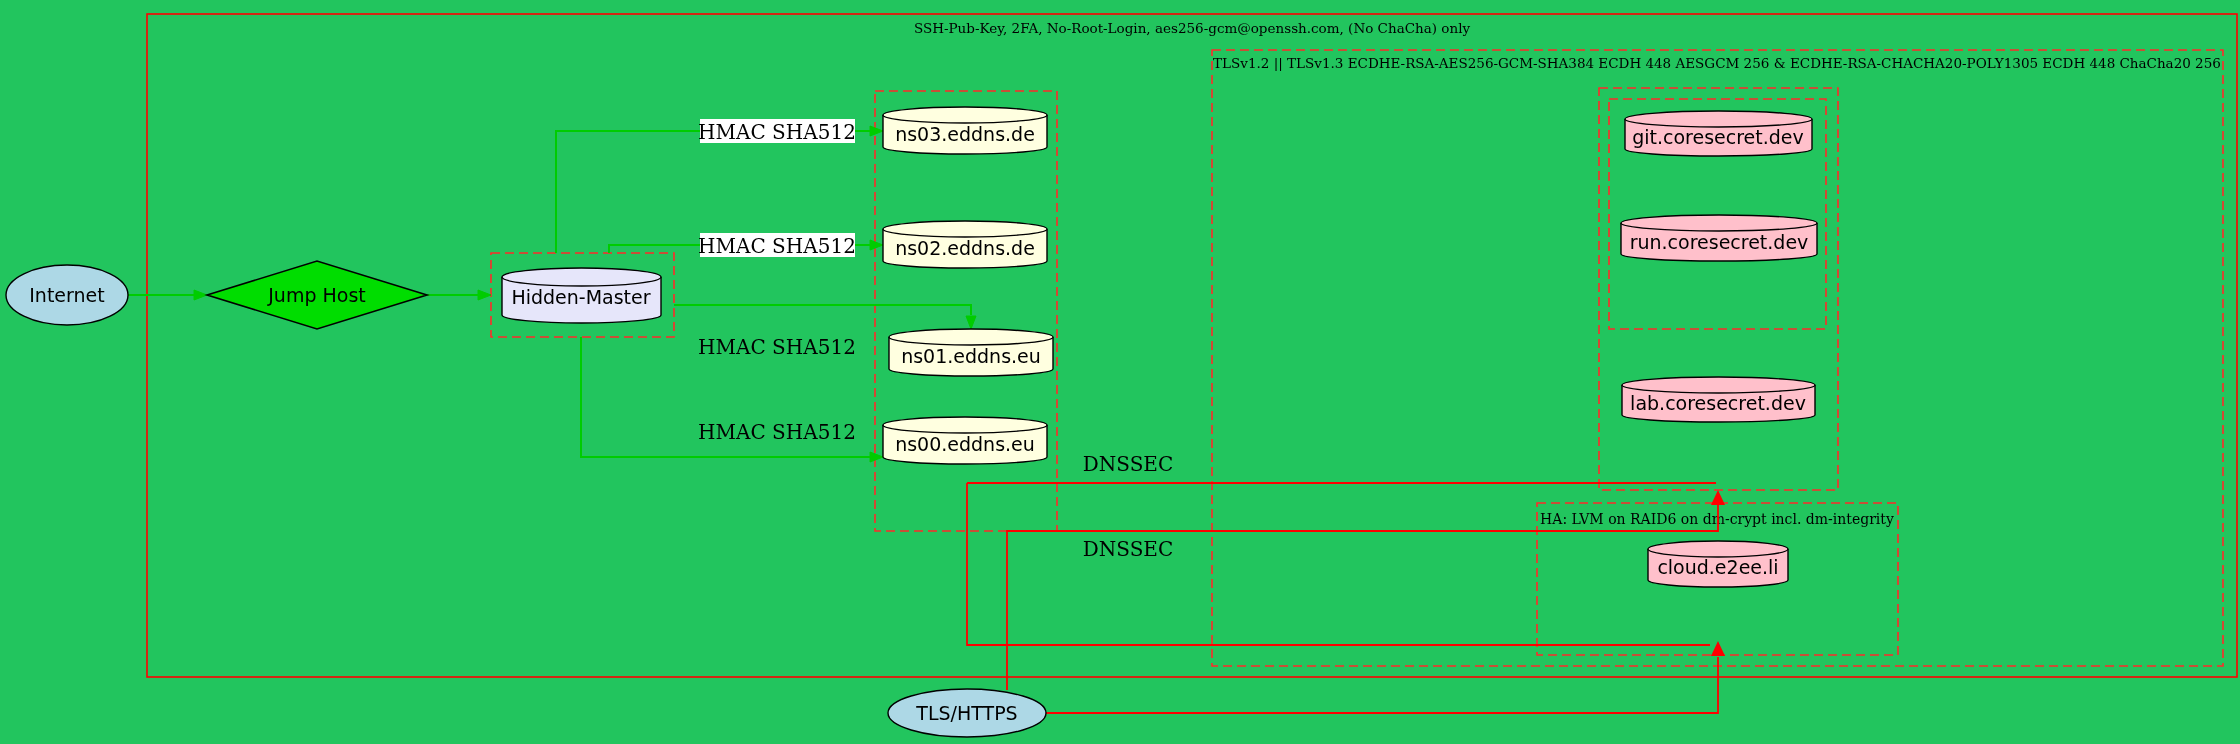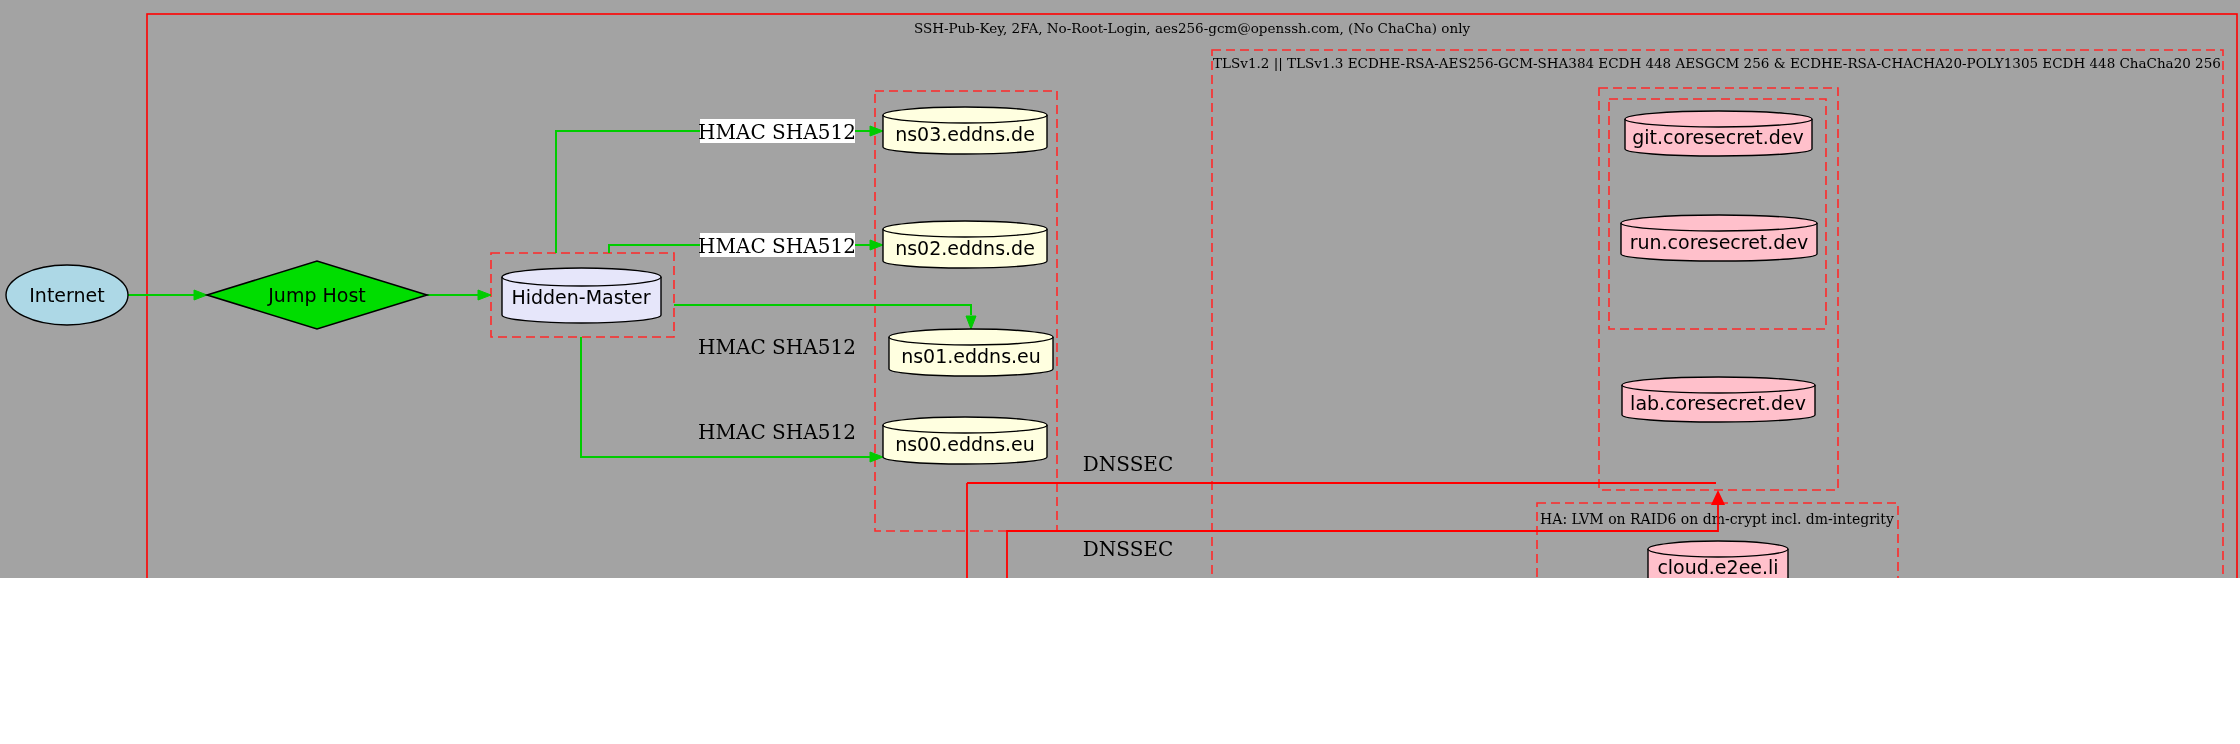--- a/index.html
+++ b/index.html
@@ -1,16 +1,16 @@
 <!DOCTYPE html>
 <html><head>
 <meta charset="utf-8">
 <style>
   html,body{margin:0;padding:0;background:#ffffff;}
-  .stage{position:relative;width:2240px;height:578px;background:#a3a3a3;overflow:hidden;}
+  .stage{position:relative;width:2240px;height:744px;background:#22c55e;overflow:hidden;}
   svg{position:absolute;left:0;top:0;}
   text{font-family:"DejaVu Sans",sans-serif;fill:#000000;}
   .nodelabel{font-size:19px;text-anchor:middle;}
   .edgelabel{font-family:"DejaVu Serif",serif;font-size:20px;text-anchor:middle;}
   .clusterlabel{font-family:"DejaVu Serif",serif;font-size:13.5px;text-anchor:middle;}
   .halabel{font-family:"DejaVu Serif",serif;font-size:14px;text-anchor:middle;}
 </style>
 </head>
 <body>
 

